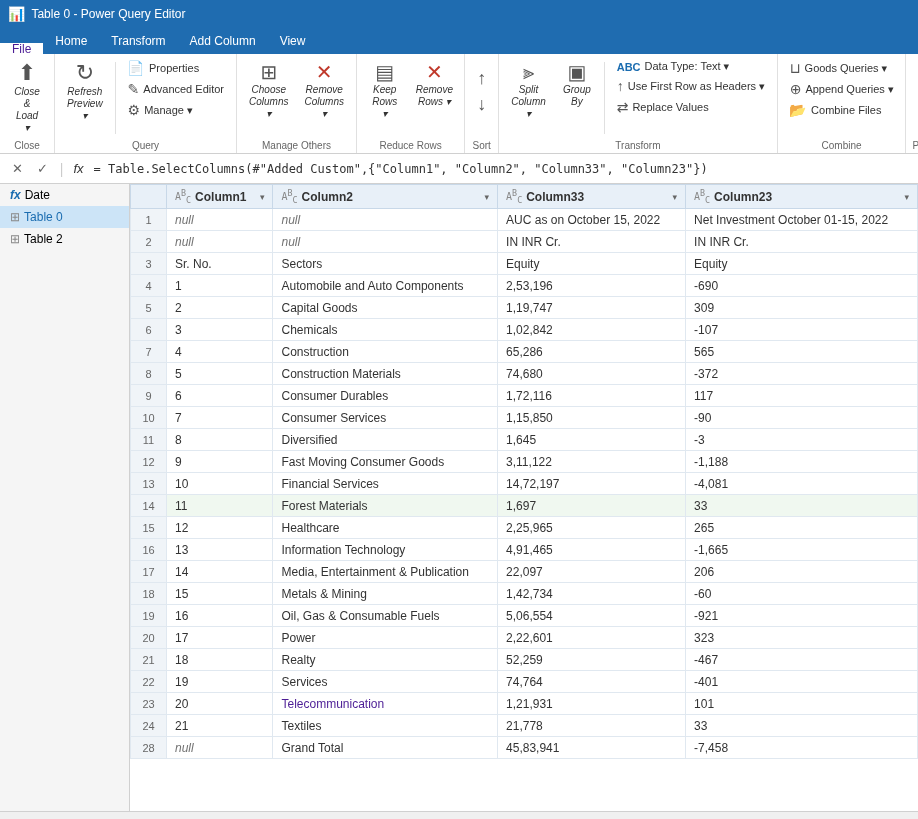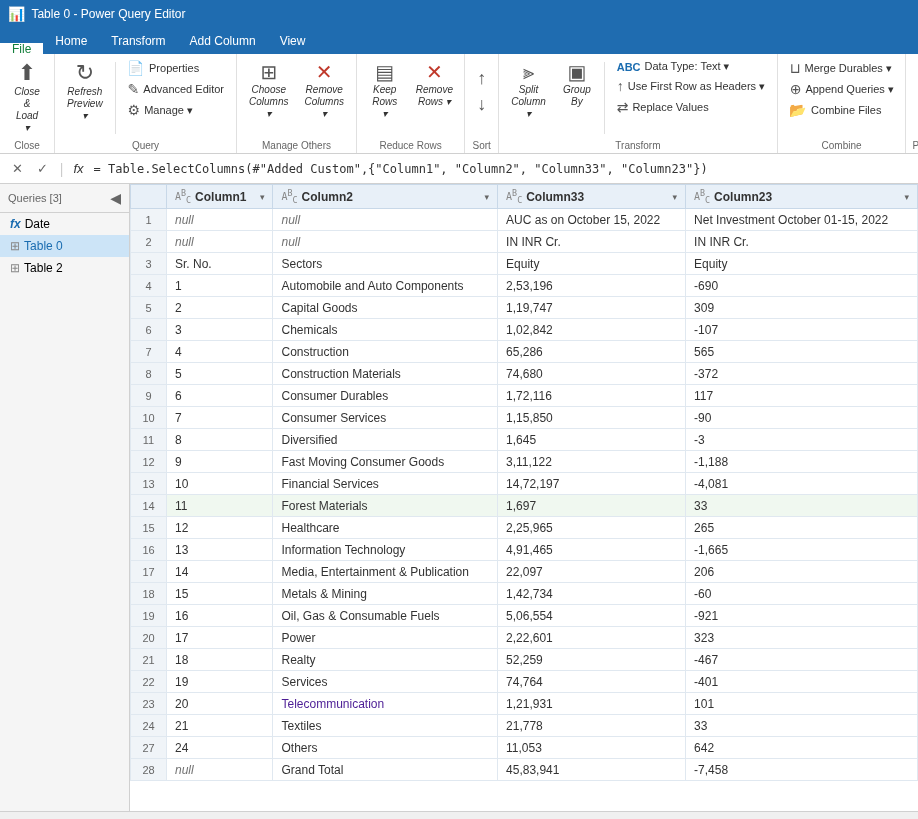--- a/index.html
+++ b/index.html
@@ -27,21 +27,21 @@
     .menu-item {
       padding: 4px 12px;
       color: white;
       font-size: 12px;
       cursor: pointer;
       display: flex;
       align-items: center;
     }
     .menu-item.active {
       background: white;
-      color: #15803d;
+      color: #4c1d95;
       margin-top: 15px;
     }
 
     
     .ribbon {
       background: white;
       border-bottom: 1px solid #d0d0d0;
       display: flex;
       align-items: stretch;
       padding: 0;
@@ -388,21 +388,21 @@
       </div>
     </div>
     <div class="ribbon-group-label">Transform</div>
   </div>
 
   <div class="ribbon-group">
     <div class="ribbon-group-content">
       <div class="ribbon-small-stack">
         <div class="ribbon-btn-small">
           <span class="btn-icon">⊔</span>
-          <span class="btn-label">Merge Durables ▾</span>
+          <span class="btn-label">Goods Queries ▾</span>
         </div>
         <div class="ribbon-btn-small">
           <span class="btn-icon">⊕</span>
           <span class="btn-label">Append Queries ▾</span>
         </div>
         <div class="ribbon-btn-small">
           <span class="btn-icon">📂</span>
           <span class="btn-label">Combine Files</span>
         </div>
       </div>
@@ -427,24 +427,20 @@
     <button class="formula-btn">✓</button>
   </div>
   <span class="formula-sep">|</span>
   <span class="formula-fx">fx</span>
   <input class="formula-input" value="= Table.SelectColumns(#&quot;Added Custom&quot;,{&quot;Column1&quot;, &quot;Column2&quot;, &quot;Column33&quot;, &quot;Column23&quot;})" readonly="" style="">
 </div>
 
 <div class="main-layout">
 
   <div class="sidebar">
-    <div class="sidebar-header">
-      <span>Queries [3]</span>
-      <span style="cursor:pointer; font-size:14px;">◀</span>
-    </div>
     <div class="sidebar-item">
       <span class="sidebar-icon" style="color:#1a6cb0; font-style:italic; font-weight:bold">fx</span>
       <span>Date</span>
     </div>
     <div class="sidebar-item active">
       <span class="sidebar-icon">⊞</span>
       <span>Table 0</span>
     </div>
     <div class="sidebar-item">
       <span class="sidebar-icon">⊞</span>
@@ -650,27 +646,20 @@
             <td>101</td>
           </tr>
           <tr>
             <td class="row-num">24</td>
             <td>21</td>
             <td>Textiles</td>
             <td>21,778</td>
             <td>33</td>
           </tr>
           <tr>
-            <td class="row-num">27</td>
-            <td>24</td>
-            <td>Others</td>
-            <td>11,053</td>
-            <td>642</td>
-          </tr>
-          <tr>
             <td class="row-num">28</td>
             <td><span class="cell-null">null</span></td>
             <td>Grand Total</td>
             <td>45,83,941</td>
             <td>-7,458</td>
           </tr>
         </tbody>
     </table>
   </div>
 </div>

